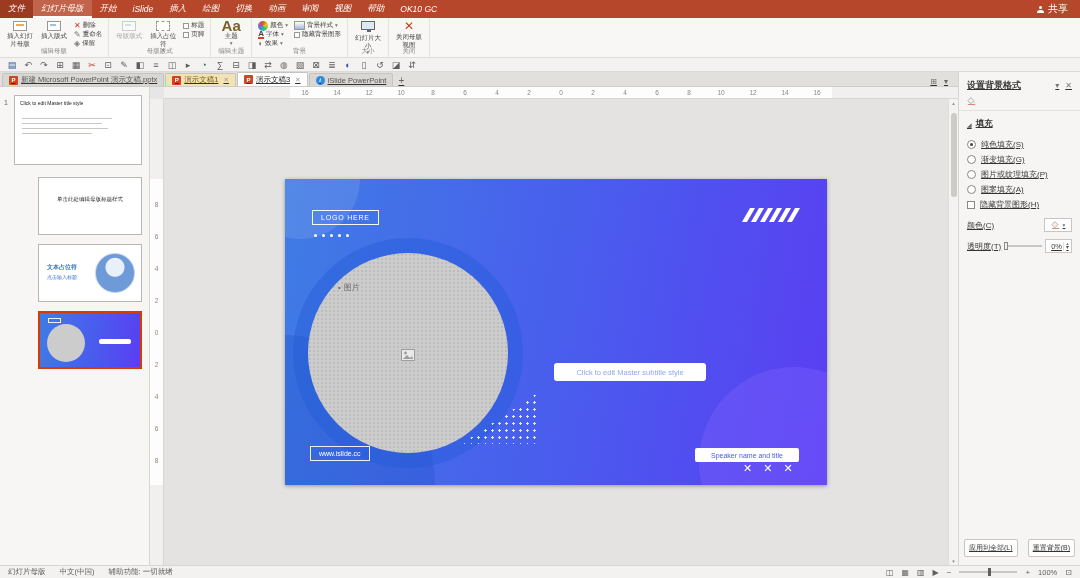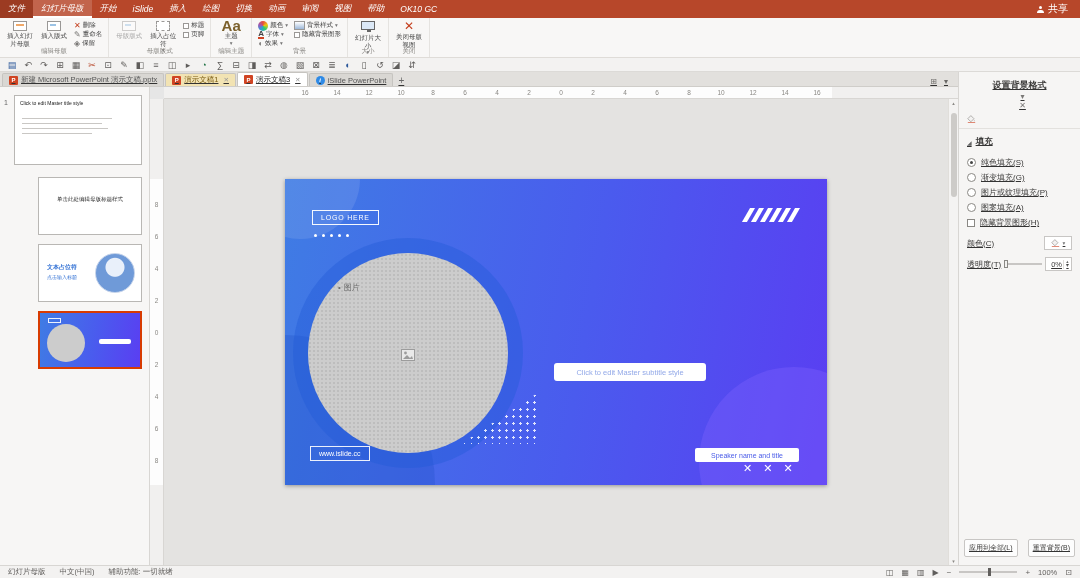--- a/index.html
+++ b/index.html
@@ -126,21 +126,21 @@
                   clip-path:polygon(100% 0, 100% 100%, 0 100%); }
   .subtitle-box { position:absolute; left:269px; top:184px; width:152px; height:18px; background:#fff; border-radius:3px;
                   display:flex; align-items:center; justify-content:center; color:#93a9e8; font-size:7.5px; }
   .site-box { position:absolute; left:25px; top:267px; border:1px solid rgba(255,255,255,.9); color:#fff; font-size:7px; padding:3px 8px; }
   .speaker-box { position:absolute; left:410px; top:269px; width:104px; height:14px; background:#fff; border-radius:2px;
                  color:#4a5ce8; font-size:7px; display:flex; align-items:center; justify-content:center; }
   .x-marks { position:absolute; left:458px; top:283px; color:#fff; font-size:11px; font-weight:bold; letter-spacing:4px; white-space:nowrap; }
 
   
   .format-panel { width:122px; background:#f6f5f4; border-left:1px solid #d8d6d3; display:flex; flex-direction:column; flex:0 0 auto; font-size:8px; color:#3b3a39; }
-  .fp-header { display:flex; align-items:center; padding:7px 8px 3px;flex-direction:column; }
+  .fp-header { display:flex; align-items:center; padding:7px 8px 3px; }
   .fp-title { font-weight:bold; font-size:9px; flex:1; }
   .fp-header .hic { color:#7a7876; font-size:8px; margin-left:6px; cursor:default; }
   .fp-tabs { padding:2px 8px 5px; border-bottom:1px solid #e3e1de; }
   .fp-section { padding:7px 8px 0; }
   .fp-sec-title { display:flex; align-items:center; gap:4px; font-weight:bold; font-size:8.5px; margin-bottom:7px; }
   .fp-sec-title .tri { font-size:6px; color:#666; }
   .fp-opt { display:flex; align-items:center; gap:5px; height:15px; cursor:default; }
   .radio { width:9px; height:9px; border:1px solid #8a8884; border-radius:50%; background:#fff; position:relative; flex:0 0 auto; }
   .radio.checked::after { content:""; position:absolute; inset:2px; border-radius:50%; background:#444; }
   .cbx { width:8px; height:8px; border:1px solid #8a8884; background:#fff; flex:0 0 auto; }

